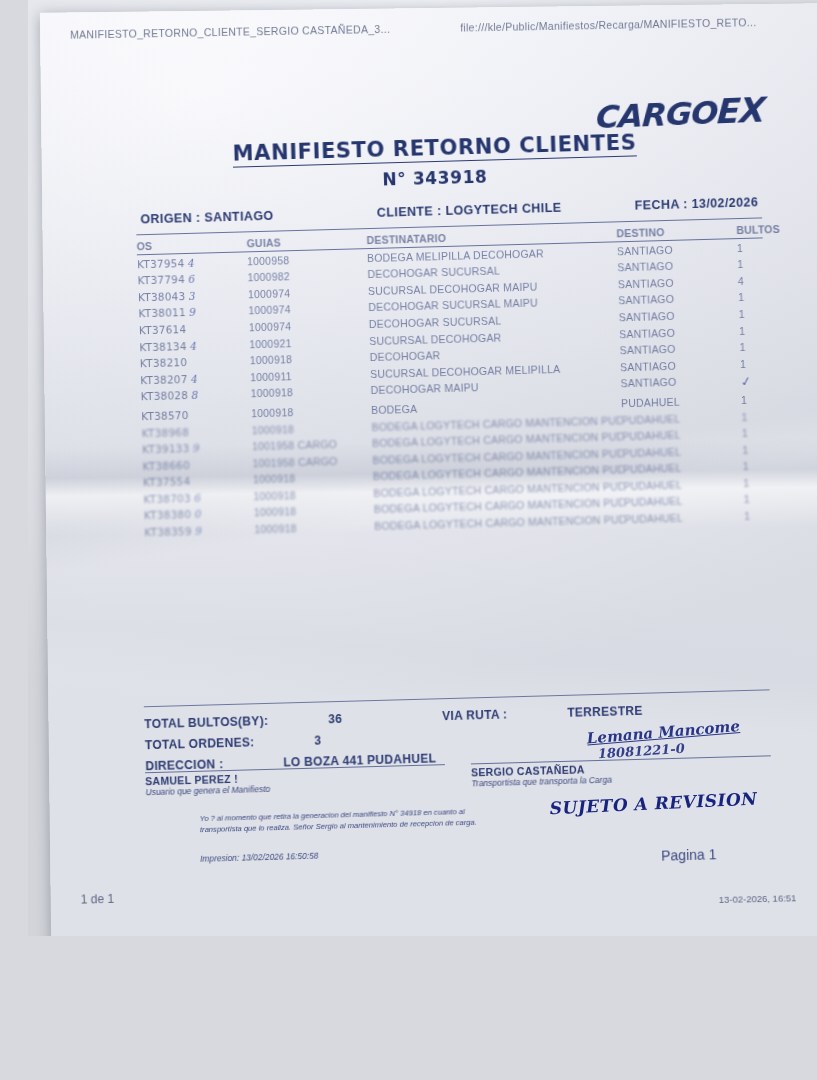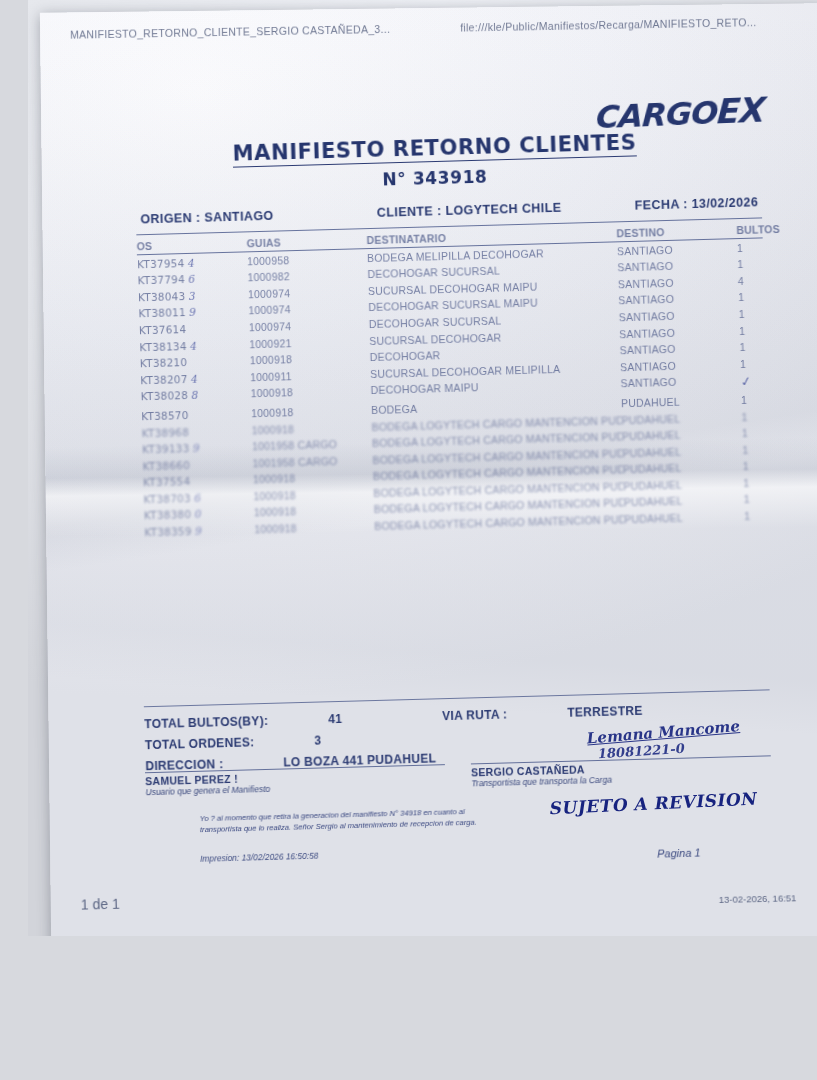--- a/index.html
+++ b/index.html
@@ -203,29 +203,29 @@
     color: #3a4880;
     transform: rotate(-0.85deg);
     filter: blur(.35px);
   }
   .impresion {
     position: absolute; left: 150px; top: 842px;
     font-size: 8.4px; font-style: italic; color:#3c4a80;
     transform: rotate(-0.85deg); filter: blur(.35px);
   }
   .pagina {
-    position: absolute; right: 136px; top: 842px;
-    font-size: 11px; font-style: italic; color:#3c4a80;
+    position: absolute; right: 120px; top: 842px;
+    font-size: 14px; color:#3c4a80;
     transform: rotate(-0.85deg); filter: blur(.35px);
   }
 
   
   .foot-left {
-    position: absolute; left: 30px; bottom: 110px;
-    font-size: 14px; color: #5c6684; filter: blur(.35px);
+    position: absolute; left: 30px; bottom: 116px;
+    font-size: 12px; color: #5c6684; filter: blur(.35px);
     transform: rotate(-0.6deg);
   }
   .foot-right {
     position: absolute; right: 40px; bottom: 110px;
     font-size: 9.5px; color: #5c6684; filter: blur(.35px);
     transform: rotate(-0.6deg);
   }
 </style>
 </head>
 <body>
@@ -395,21 +395,21 @@
             <div class="c">PUDAHUEL</div>
             <div class="c">1</div>
           </div>
         </div>
     </div>
 
     <div class="totals">
       <div class="hr"></div>
       <div class="line">
         <span>TOTAL BULTOS(BY):</span>
-        <span>41</span>
+        <span>36</span>
         <span class="l2">VIA RUTA :</span>
         <span>TERRESTRE</span>
       </div>
       <div class="line">
         <span>TOTAL ORDENES:</span>
         <span>3</span>
       </div>
       <div class="line">
         <span>DIRECCION :</span>
         <span>LO BOZA 441 PUDAHUEL</span>

